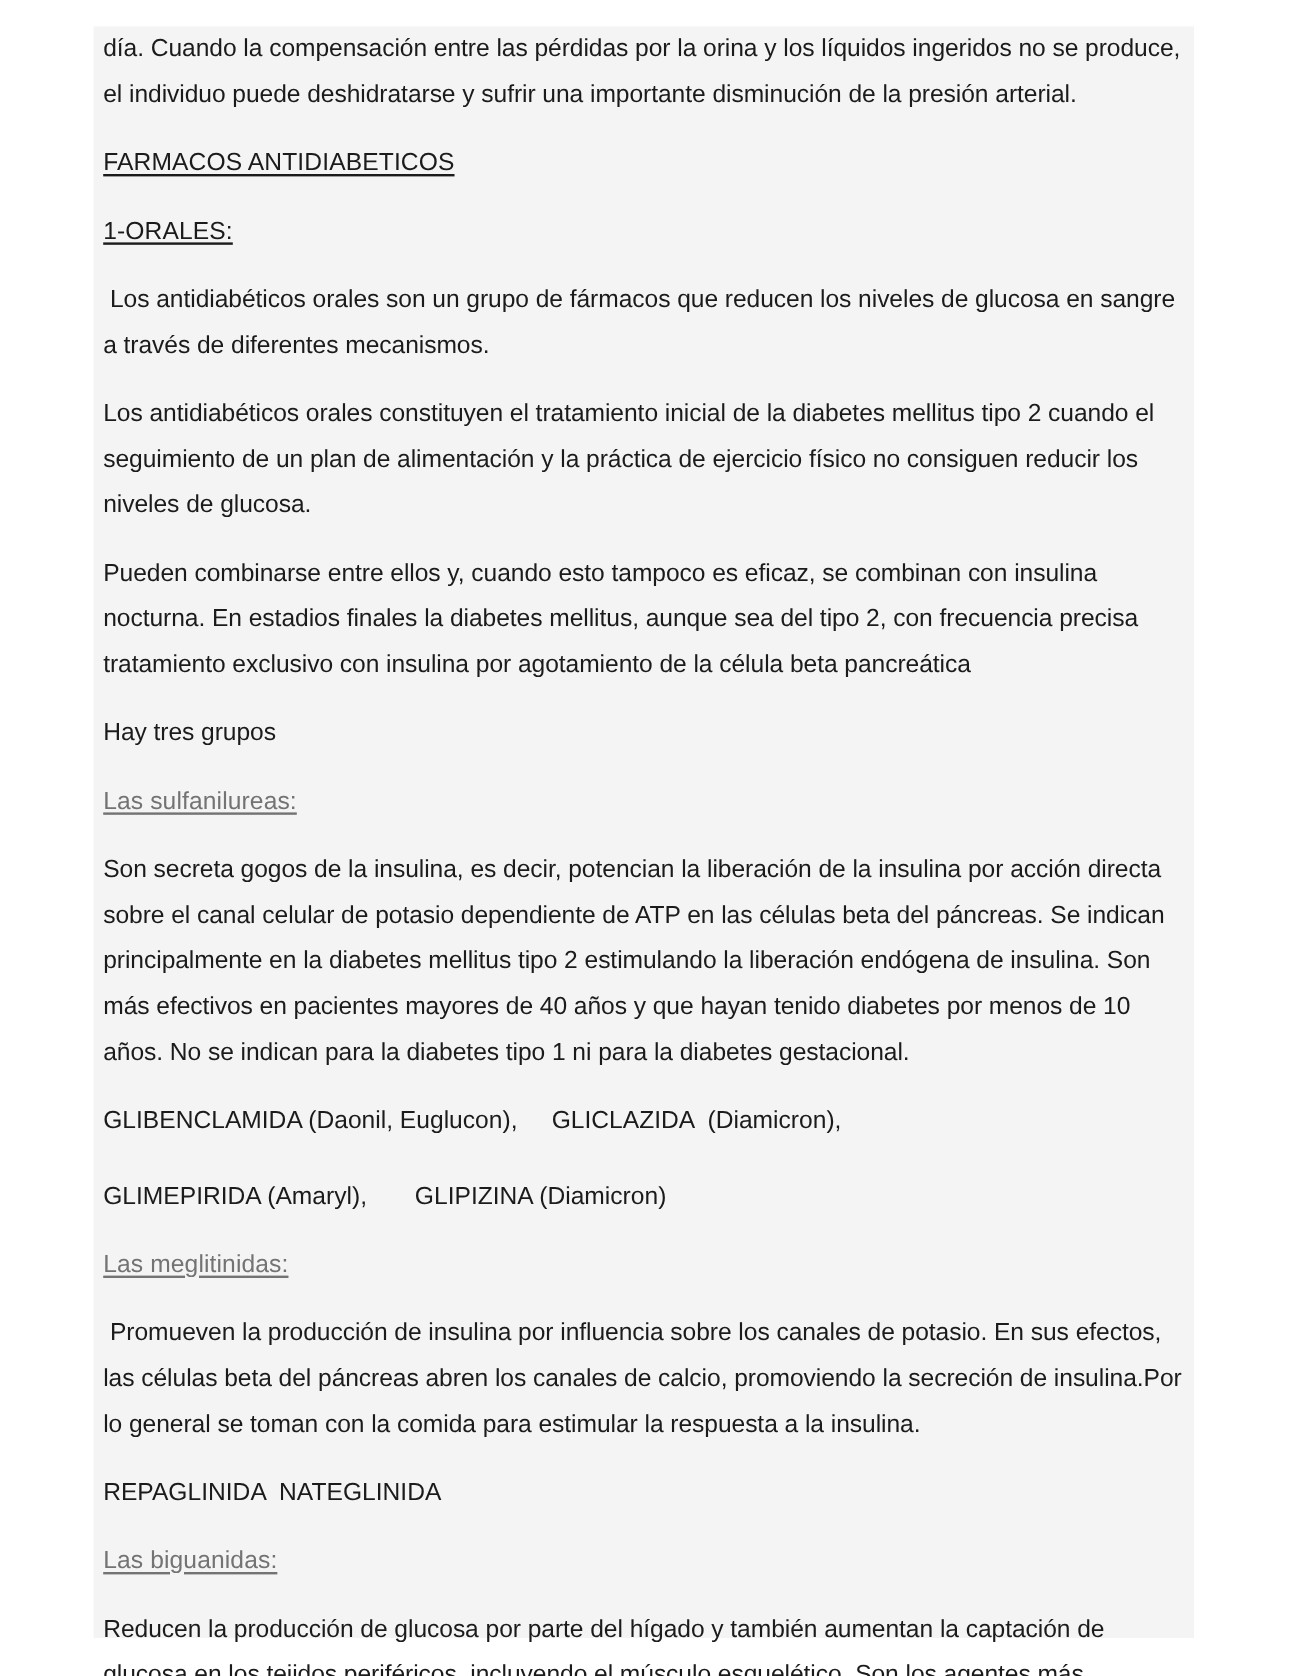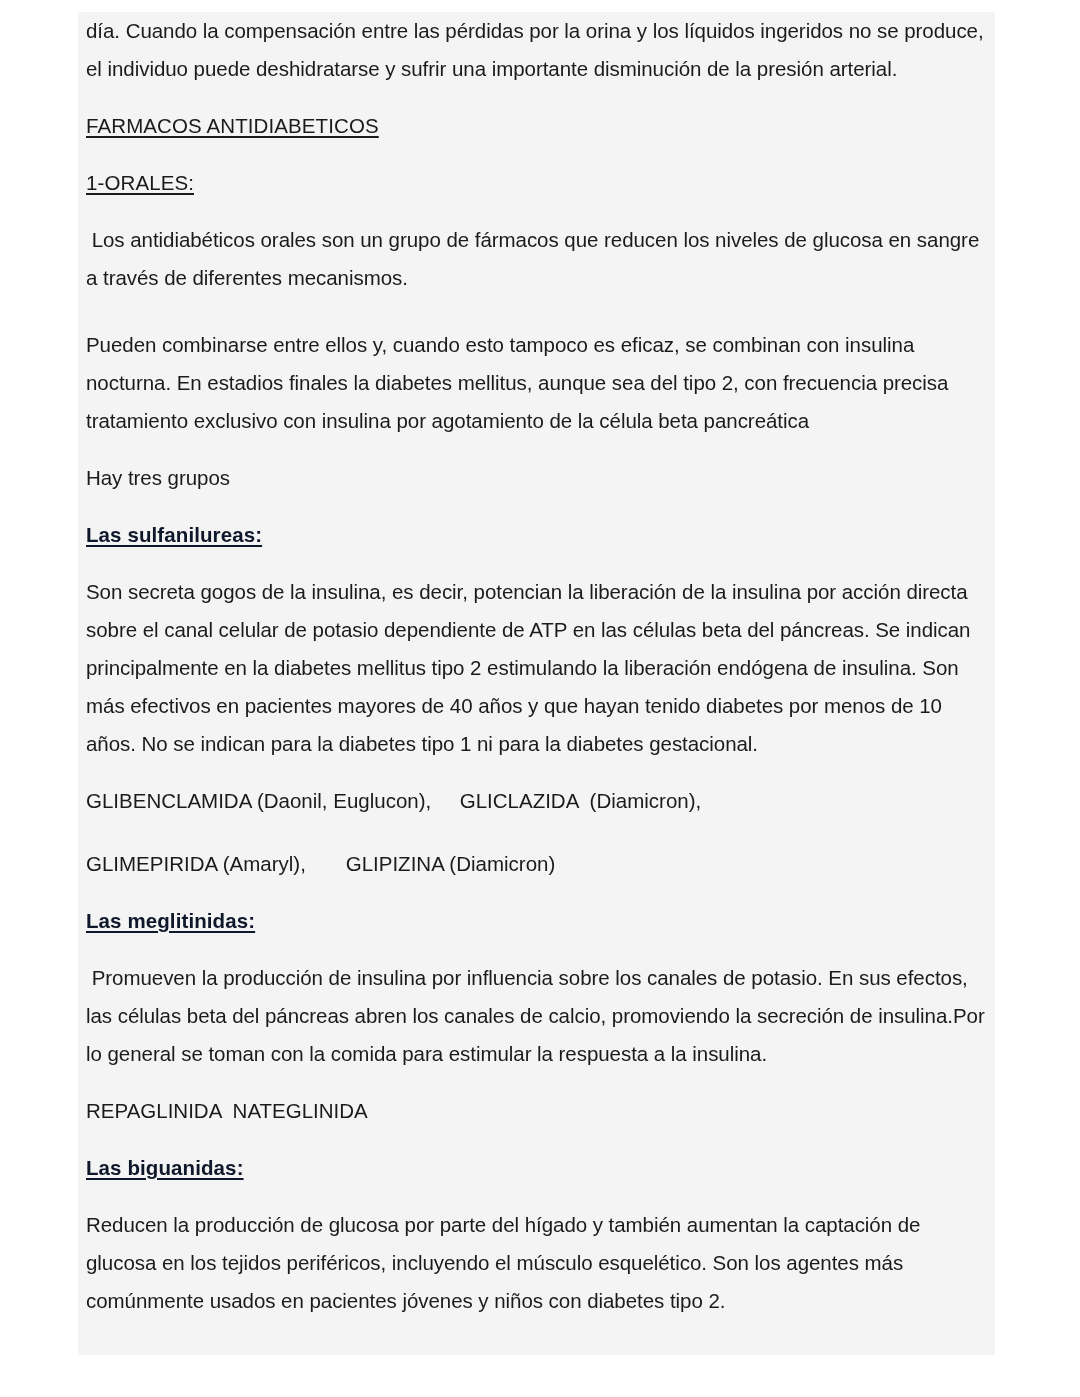--- a/index.html
+++ b/index.html
@@ -14,21 +14,21 @@
     position: relative;
     overflow: hidden;
     font-family: "Liberation Sans", sans-serif;
     -webkit-font-smoothing: antialiased;
   }
 
   
   .page-sheet {
     position: absolute;
     left: 78px;
-    top: 12px;
+    top: 22px;
     width: 917px;
     height: 1343px;
     background: #f4f4f4;
     box-sizing: border-box;
   }
 
   .page-body {
     position: absolute;
     left: 8px;
     top: 0;
@@ -60,22 +60,22 @@
     text-decoration: underline;
     text-underline-offset: 3px;
     text-decoration-thickness: 2px;
   }
 
   .heading-red {
     margin: 0 0 9px 0;
     padding: 0;
     font-size: 20.5px;
     line-height: 38px;
-    font-weight: bold;
-    color: #0f172a;
+    font-weight: normal;
+    color: #737373;
     letter-spacing: 0.1px;
   }
   .heading-red .u {
     text-decoration: underline;
     text-underline-offset: 3px;
     text-decoration-thickness: 2px;
   }
 
   .druglist {
     margin: 0 0 9px 0;
@@ -105,20 +105,21 @@
     <div class="sp-1"></div>
 
     <p class="heading"><span class="u">1-ORALES:</span></p>
 
     <div class="sp-1"></div>
 
     <p class="para"> Los antidiabéticos orales son un grupo de fármacos que reducen los niveles de glucosa en sangre a través de diferentes mecanismos.</p>
 
     <div class="sp-1"></div>
 
+    <p class="para">Los antidiabéticos orales constituyen el tratamiento inicial de la diabetes mellitus tipo 2 cuando el seguimiento de un plan de alimentación y la práctica de ejercicio físico no consiguen reducir los niveles de glucosa.</p>
 
     <div class="sp-1"></div>
 
     <p class="para">Pueden combinarse entre ellos y, cuando esto tampoco es eficaz, se combinan con insulina nocturna. En estadios finales la diabetes mellitus, aunque sea del tipo 2, con frecuencia precisa tratamiento exclusivo con insulina por agotamiento de la célula beta pancreática</p>
 
     <div class="sp-1"></div>
 
     <p class="para">Hay tres grupos</p>
 
     <div class="sp-1"></div>

